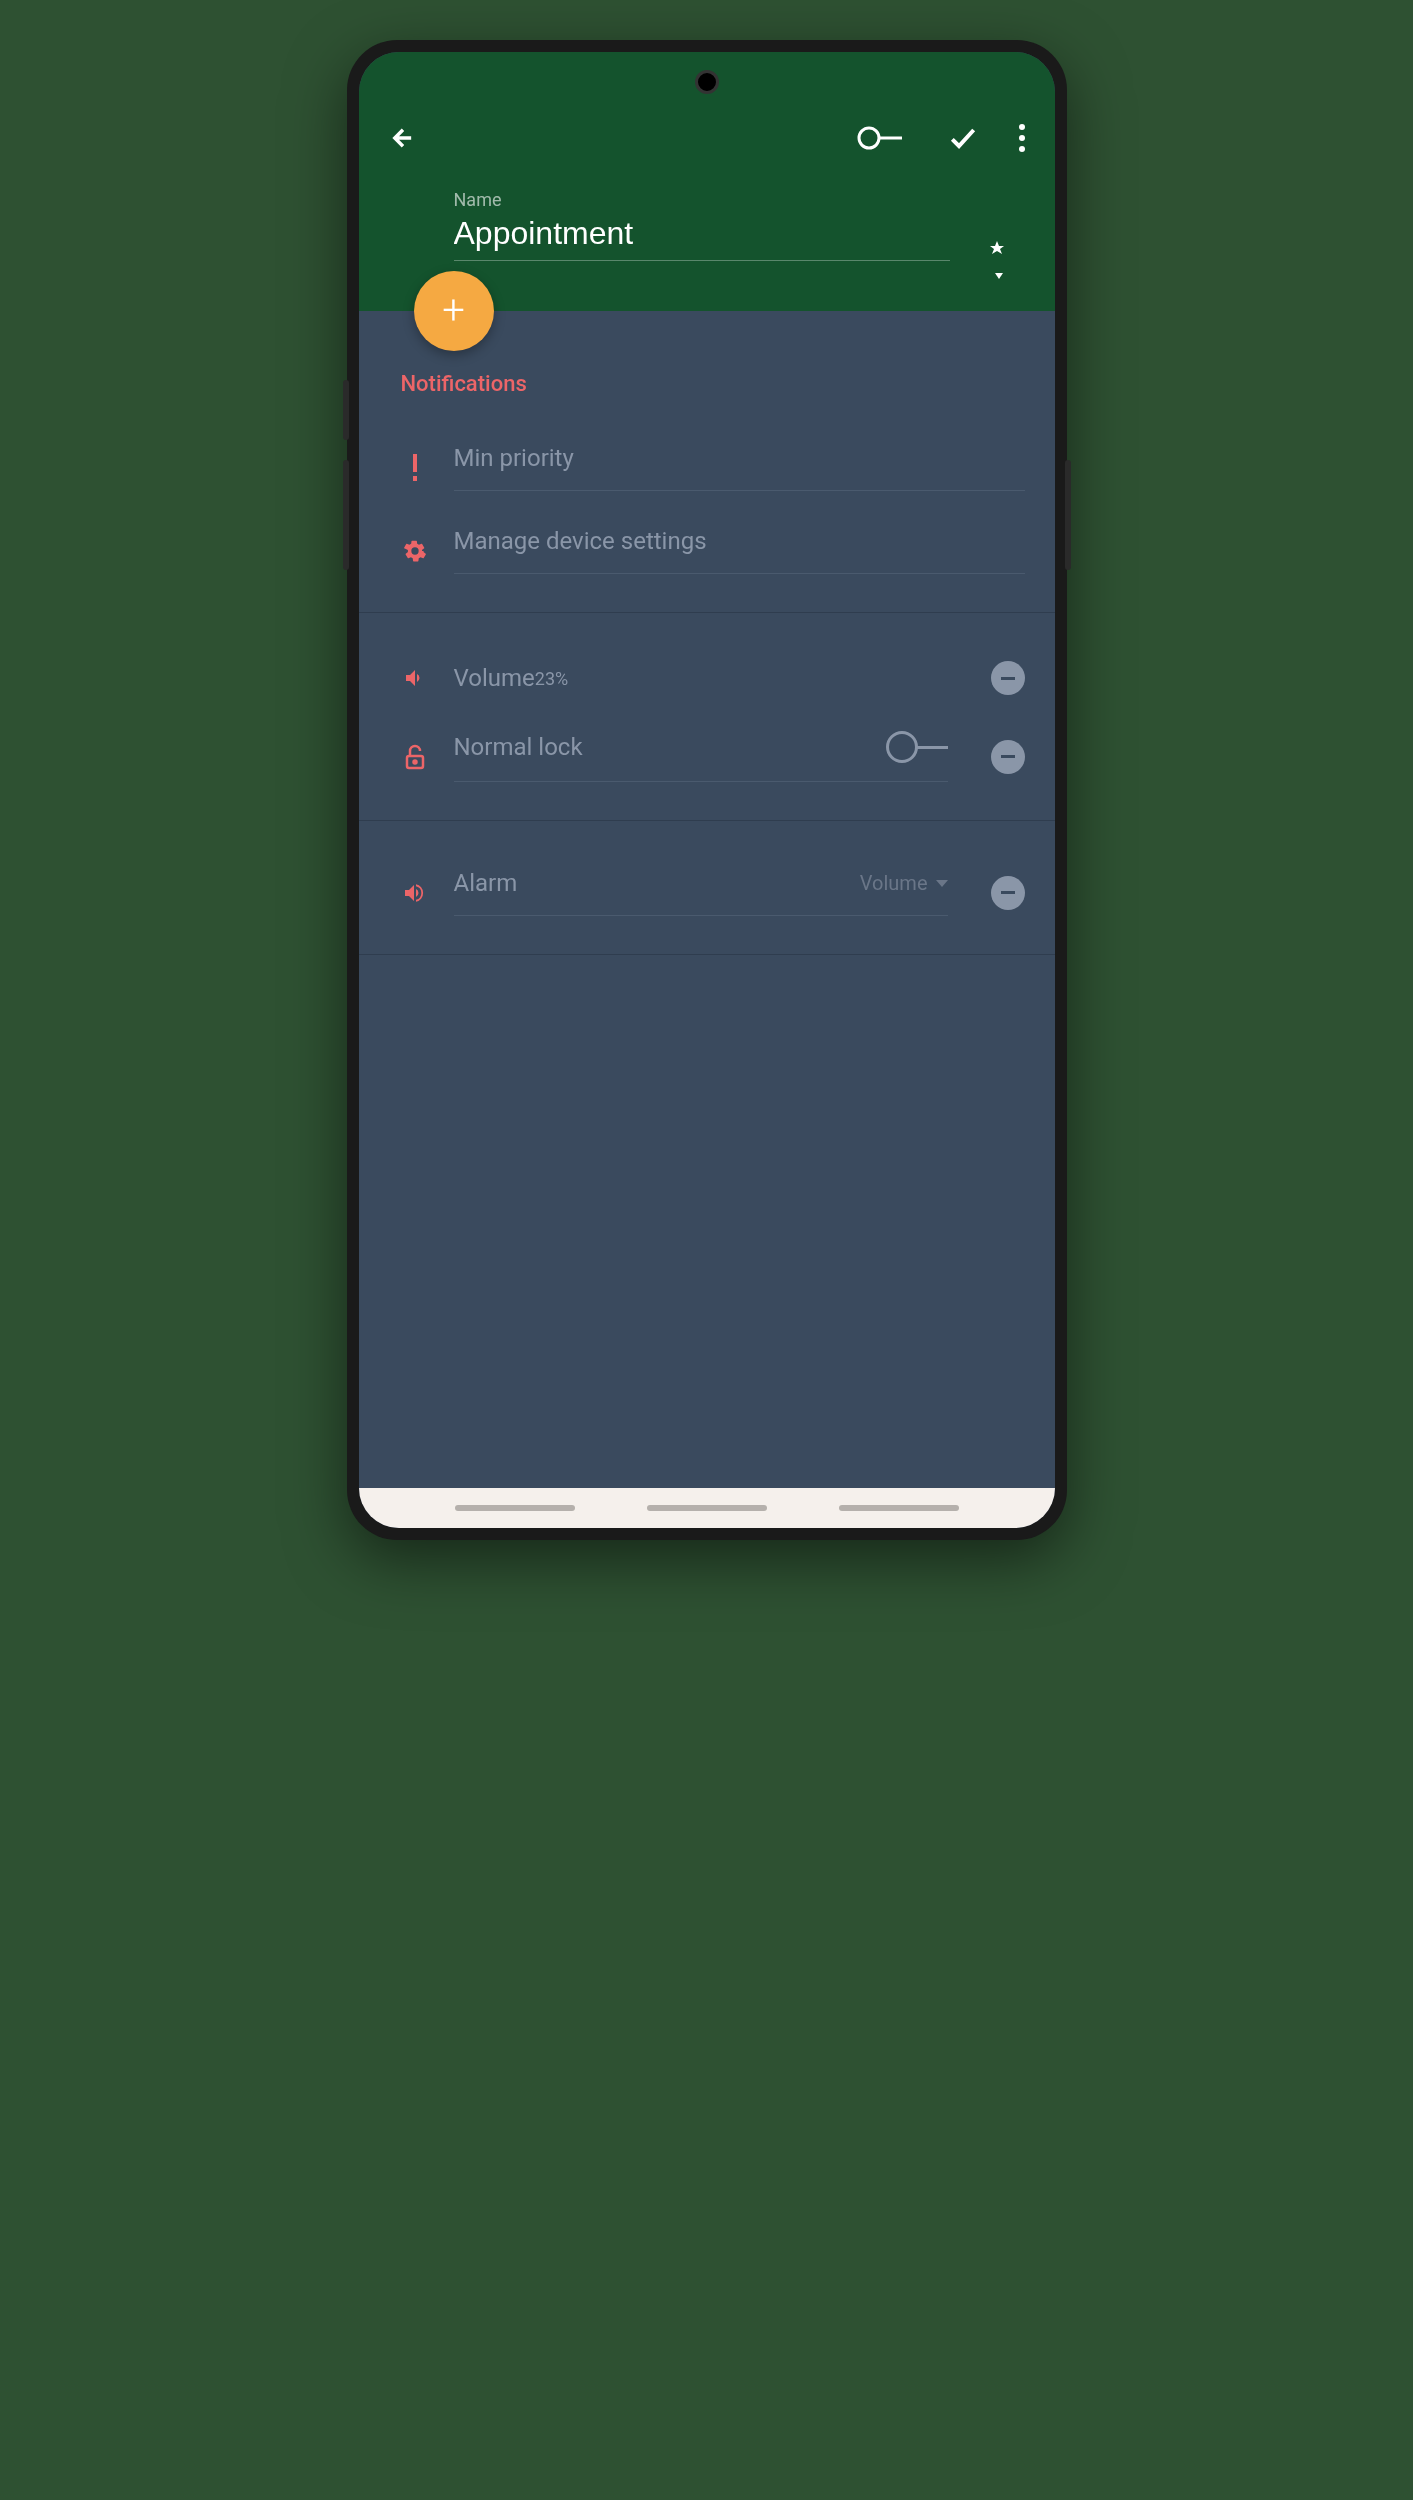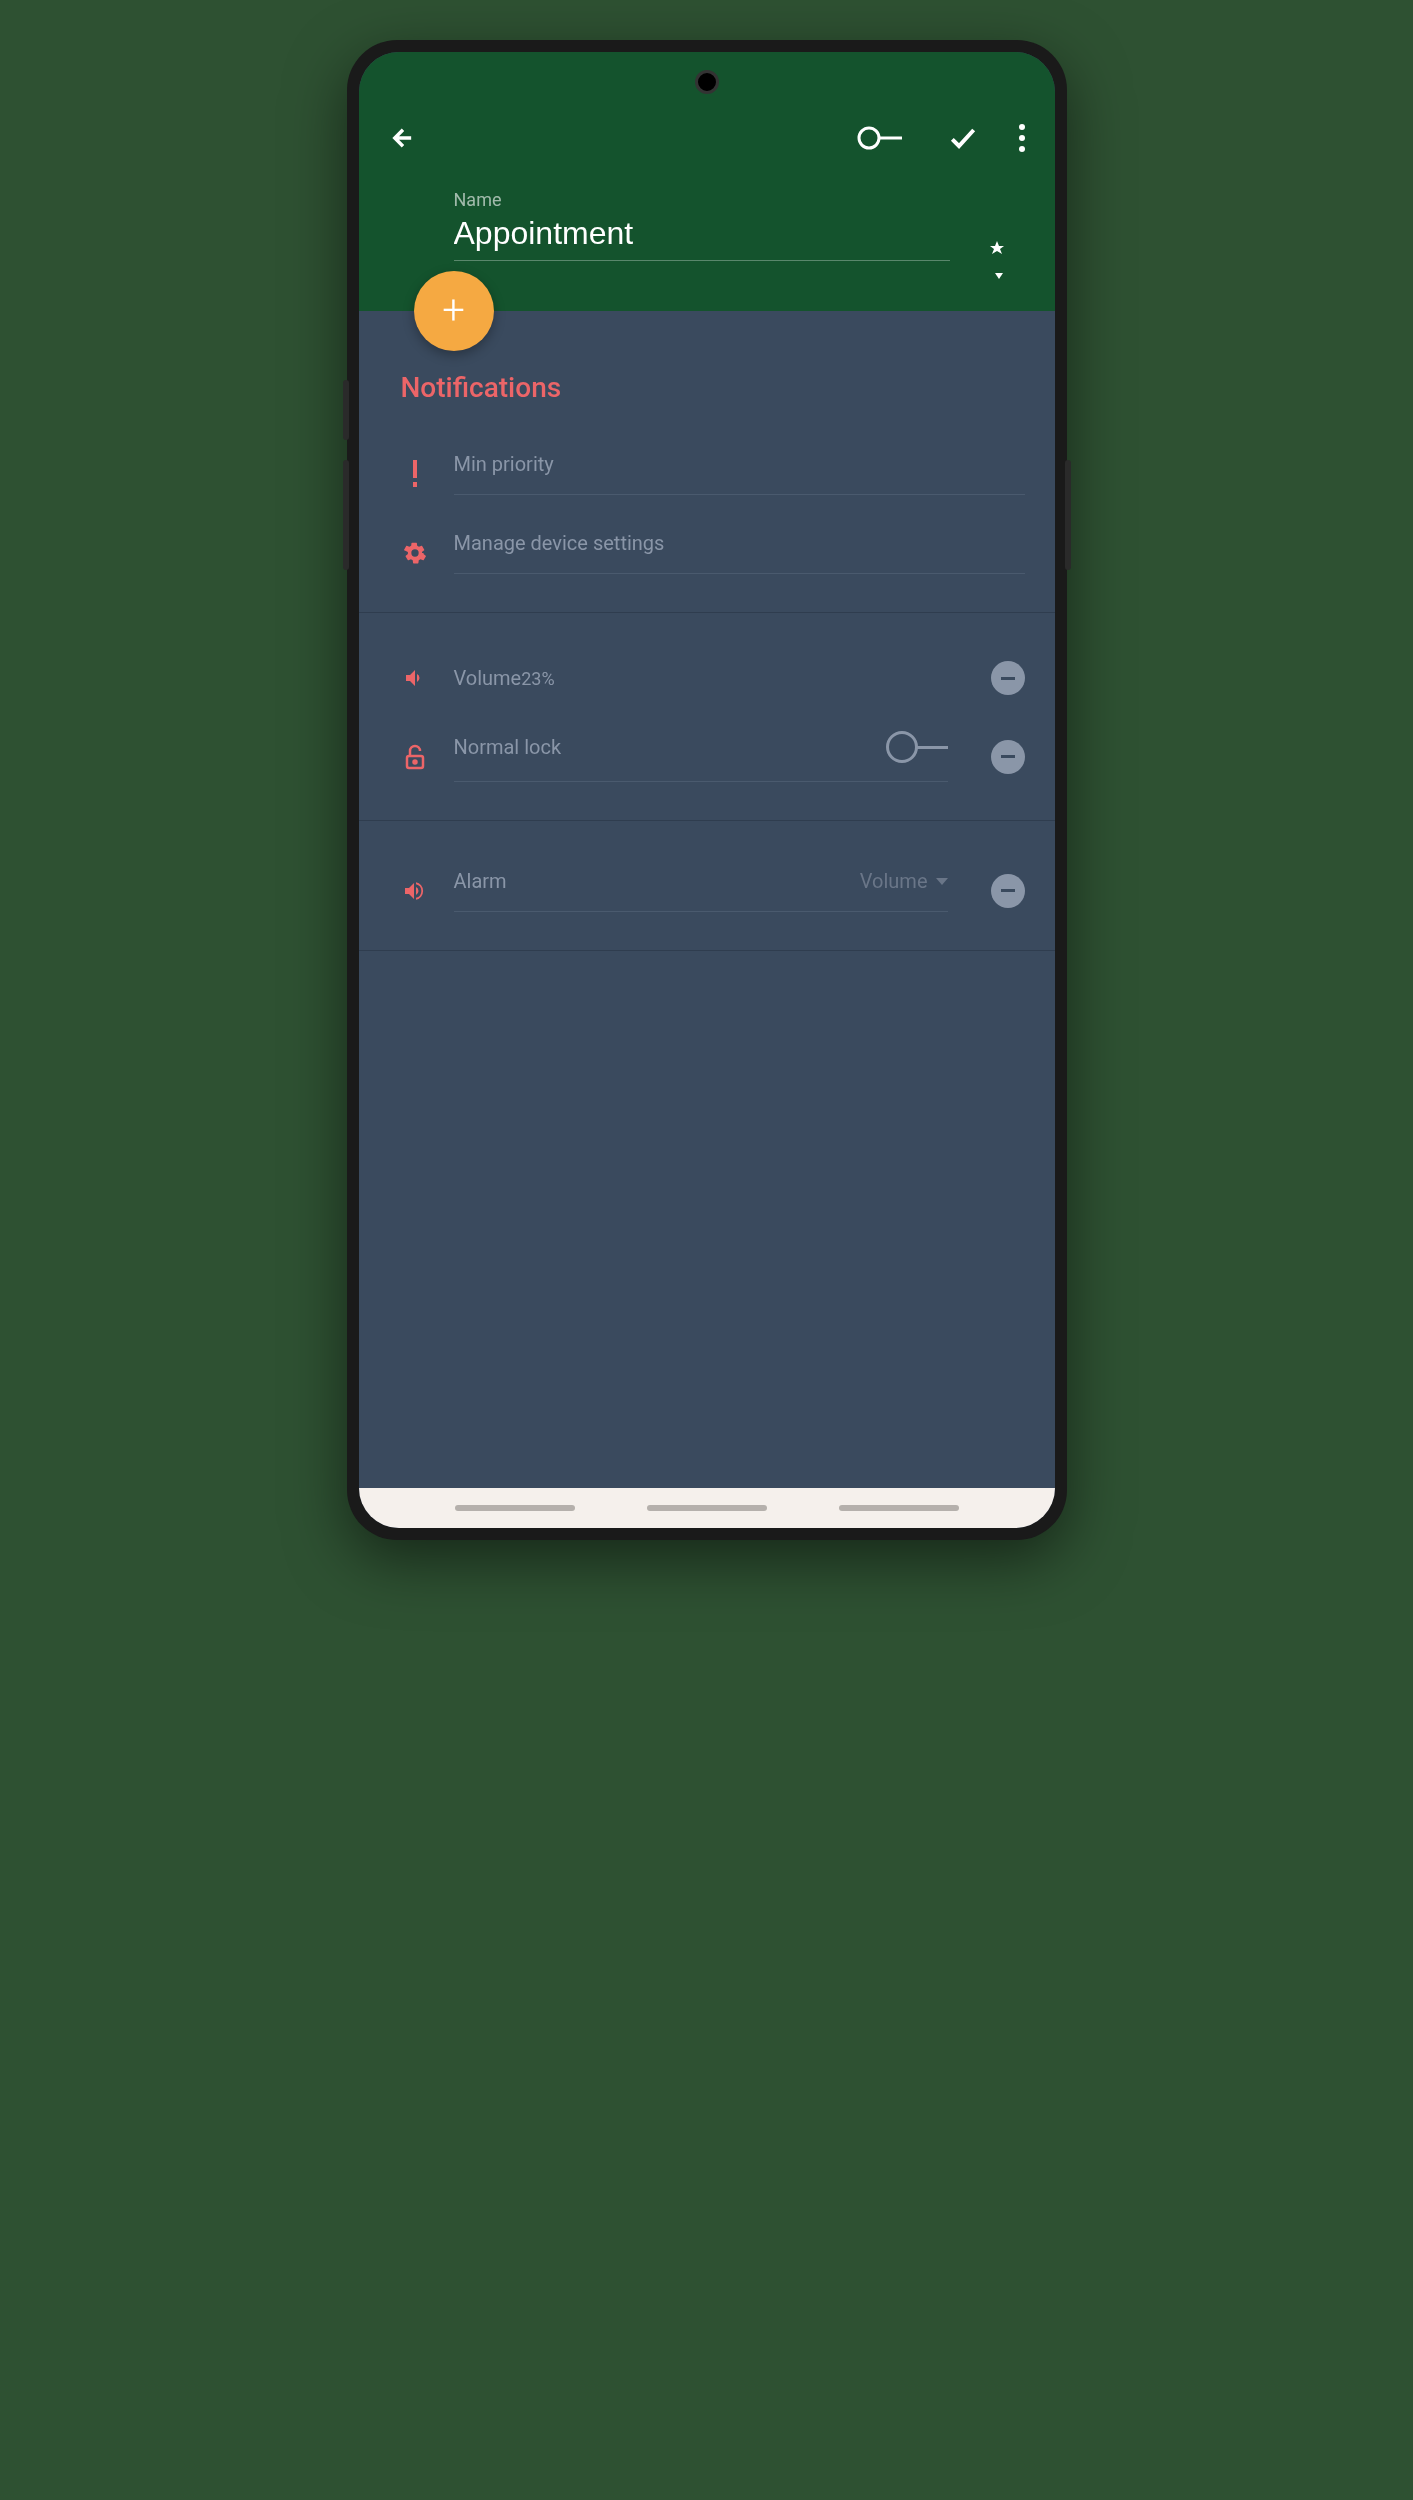--- a/index.html
+++ b/index.html
@@ -142,21 +142,21 @@
   }
   .section {
     padding: 30px 30px 20px 30px;
     border-bottom: 1px solid #2f3d4f;
   }
   .section:first-child{
     padding-top: 60px;
   }
   .section-title {
     color: #ec6568;
-    font-size: 28px;
+    font-size: 22px;
     font-weight: 500;
     margin-bottom: 30px;
     padding-left: 12px;
   }
   .setting-row {
     display: flex;
     align-items: center;
     padding: 18px 0;
     gap: 25px;
     margin-left: 12px;
@@ -174,21 +174,21 @@
     flex: 1;
     border-bottom: 1px solid #4a5a6e;
     padding-bottom: 18px;
     display: flex;
     align-items: center;
     justify-content: space-between;
     min-width: 0;
   }
   .setting-label {
     color: #8a96a8;
-    font-size: 20px;
+    font-size: 24px;
   }
   .setting-value {
     color: #6a7688;
     font-size: 20px;
     display: flex;
     align-items: center;
     gap: 8px;
   }
   .volume-row .setting-content {
     flex-direction: row;

